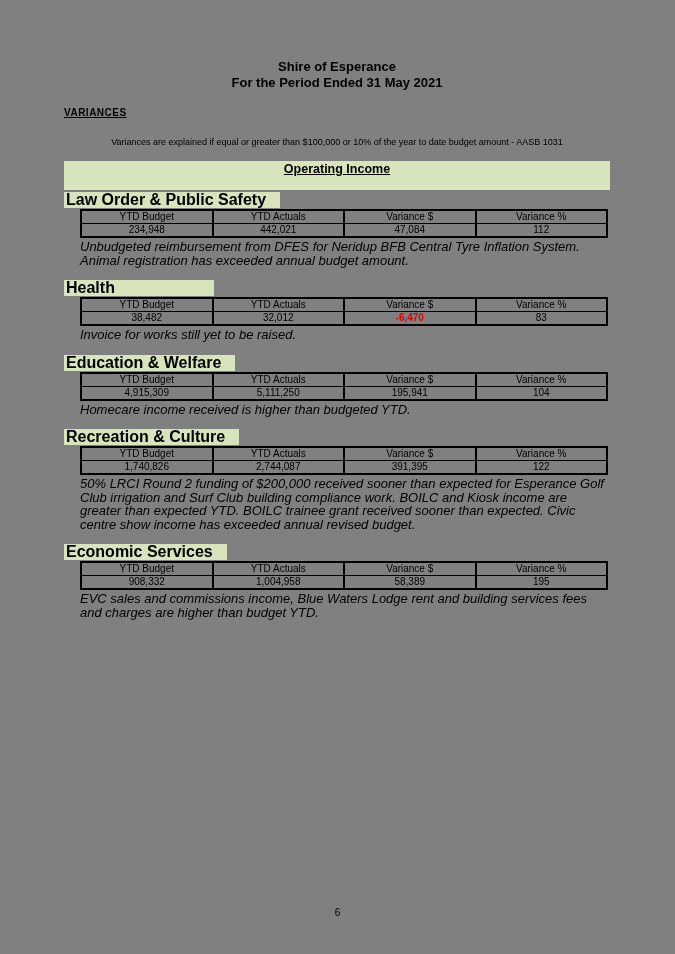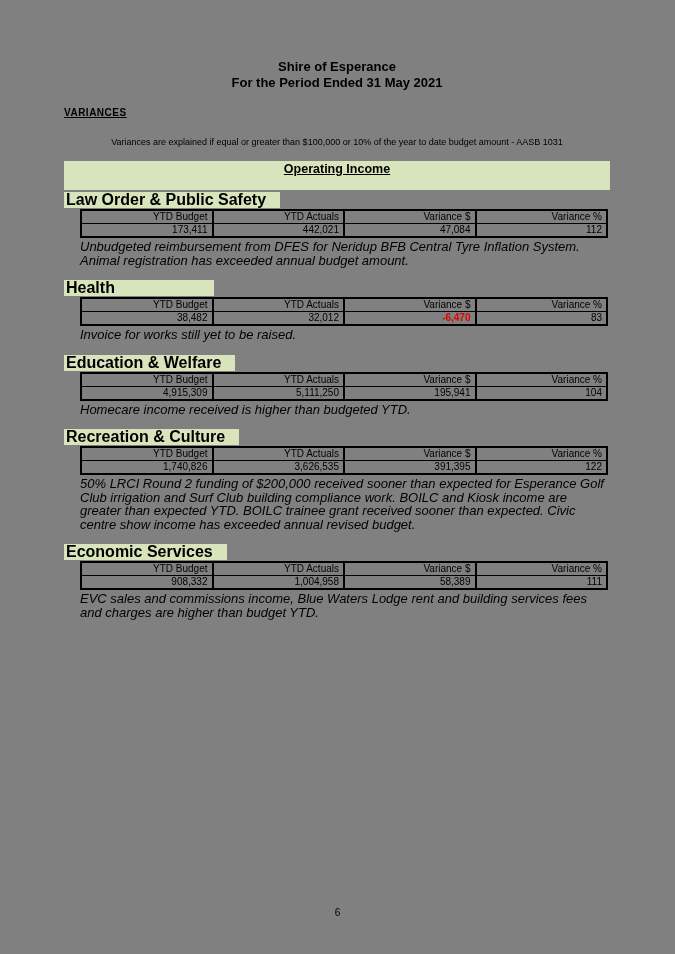--- a/index.html
+++ b/index.html
@@ -55,22 +55,22 @@
     border-collapse: collapse;
     border: 2px solid #000;
     table-layout: fixed;
   }
   table.variance-table td {
     border: 1px solid #000;
     border-right-width: 2px;
     font-size: 10px;
     line-height: 12px;
     height: 13px;
-    text-align: right;
-    padding: 0 4px;
+    text-align: center;
+    padding: 0 16px;
     width: 25%;
     overflow: hidden;
     white-space: nowrap;
   }
   table.variance-table td.neg { color: var(--negative, #e00000); font-weight: bold; }
   .note {
     margin: 2px 0 0 16px;
     width: 528px;
     font-size: 13px;
     line-height: 13.5px;
@@ -106,21 +106,21 @@
     <div class="section-label">Law Order &amp; Public Safety</div>
     <table class="variance-table">
       <tbody>
           <tr>
         <td>YTD Budget</td>
         <td>YTD Actuals</td>
         <td>Variance $</td>
         <td>Variance %</td>
       </tr>
       <tr>
-        <td class="num">173,411</td>
+        <td class="num">234,948</td>
         <td class="num">442,021</td>
         <td class="num">47,084</td>
         <td class="num">112</td>
       </tr>
     </tbody>
       </table>
     <div class="note">Unbudgeted reimbursement from DFES for Neridup BFB Central Tyre Inflation System. Animal registration has exceeded annual budget amount.</div>
   </div>
 
   <div class="section">
@@ -170,21 +170,21 @@
     <table class="variance-table">
       <tbody>
           <tr>
         <td>YTD Budget</td>
         <td>YTD Actuals</td>
         <td>Variance $</td>
         <td>Variance %</td>
       </tr>
       <tr>
         <td class="num">1,740,826</td>
-        <td class="num">3,626,535</td>
+        <td class="num">2,744,087</td>
         <td class="num">391,395</td>
         <td class="num">122</td>
       </tr>
     </tbody>
       </table>
     <div class="note">50% LRCI Round 2 funding of $200,000 received sooner than expected for Esperance Golf Club irrigation and Surf Club building compliance work. BOILC and Kiosk income are greater than expected YTD. BOILC trainee grant received sooner than expected. Civic centre show income has exceeded annual revised budget.</div>
   </div>
 
   <div class="section">
     <div class="section-label">Economic Services</div>
@@ -193,21 +193,21 @@
           <tr>
         <td>YTD Budget</td>
         <td>YTD Actuals</td>
         <td>Variance $</td>
         <td>Variance %</td>
       </tr>
       <tr>
         <td class="num">908,332</td>
         <td class="num">1,004,958</td>
         <td class="num">58,389</td>
-        <td class="num">111</td>
+        <td class="num">195</td>
       </tr>
     </tbody>
       </table>
     <div class="note">EVC sales and commissions income, Blue Waters Lodge rent and building services fees and charges are higher than budget YTD.</div>
   </div>
 
 </div>
 
 <div class="page-number">6</div>
 

